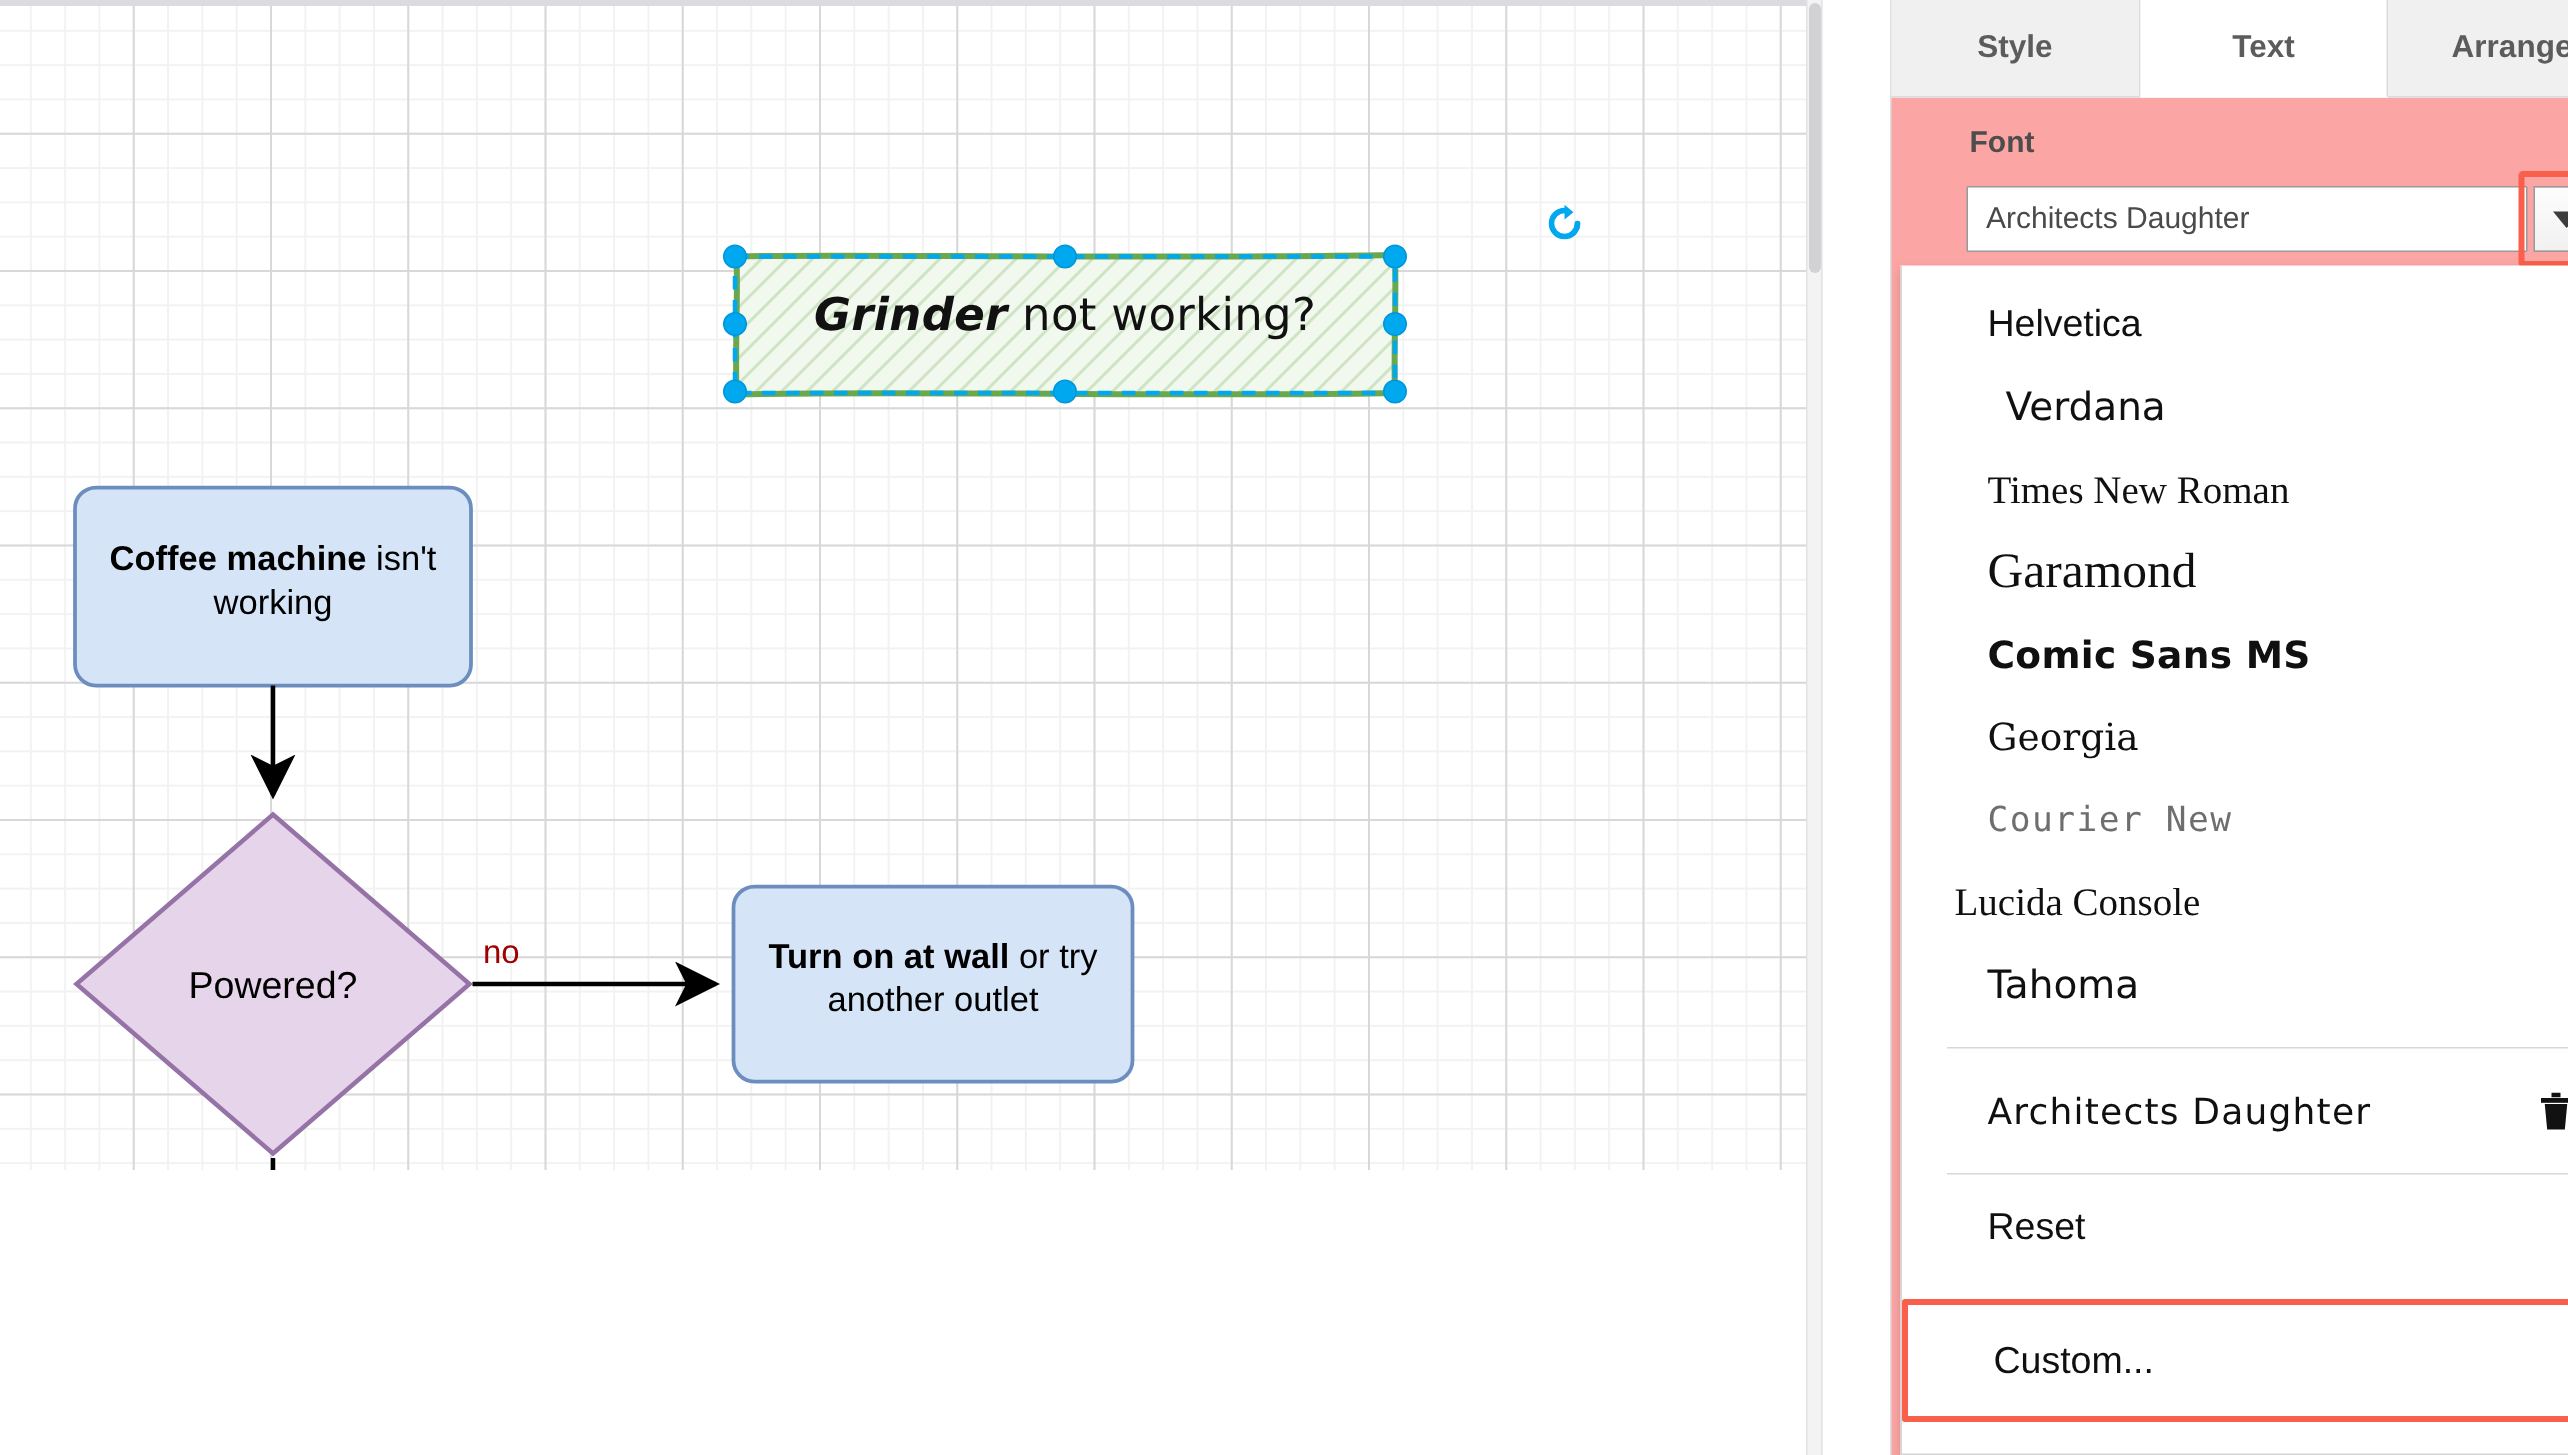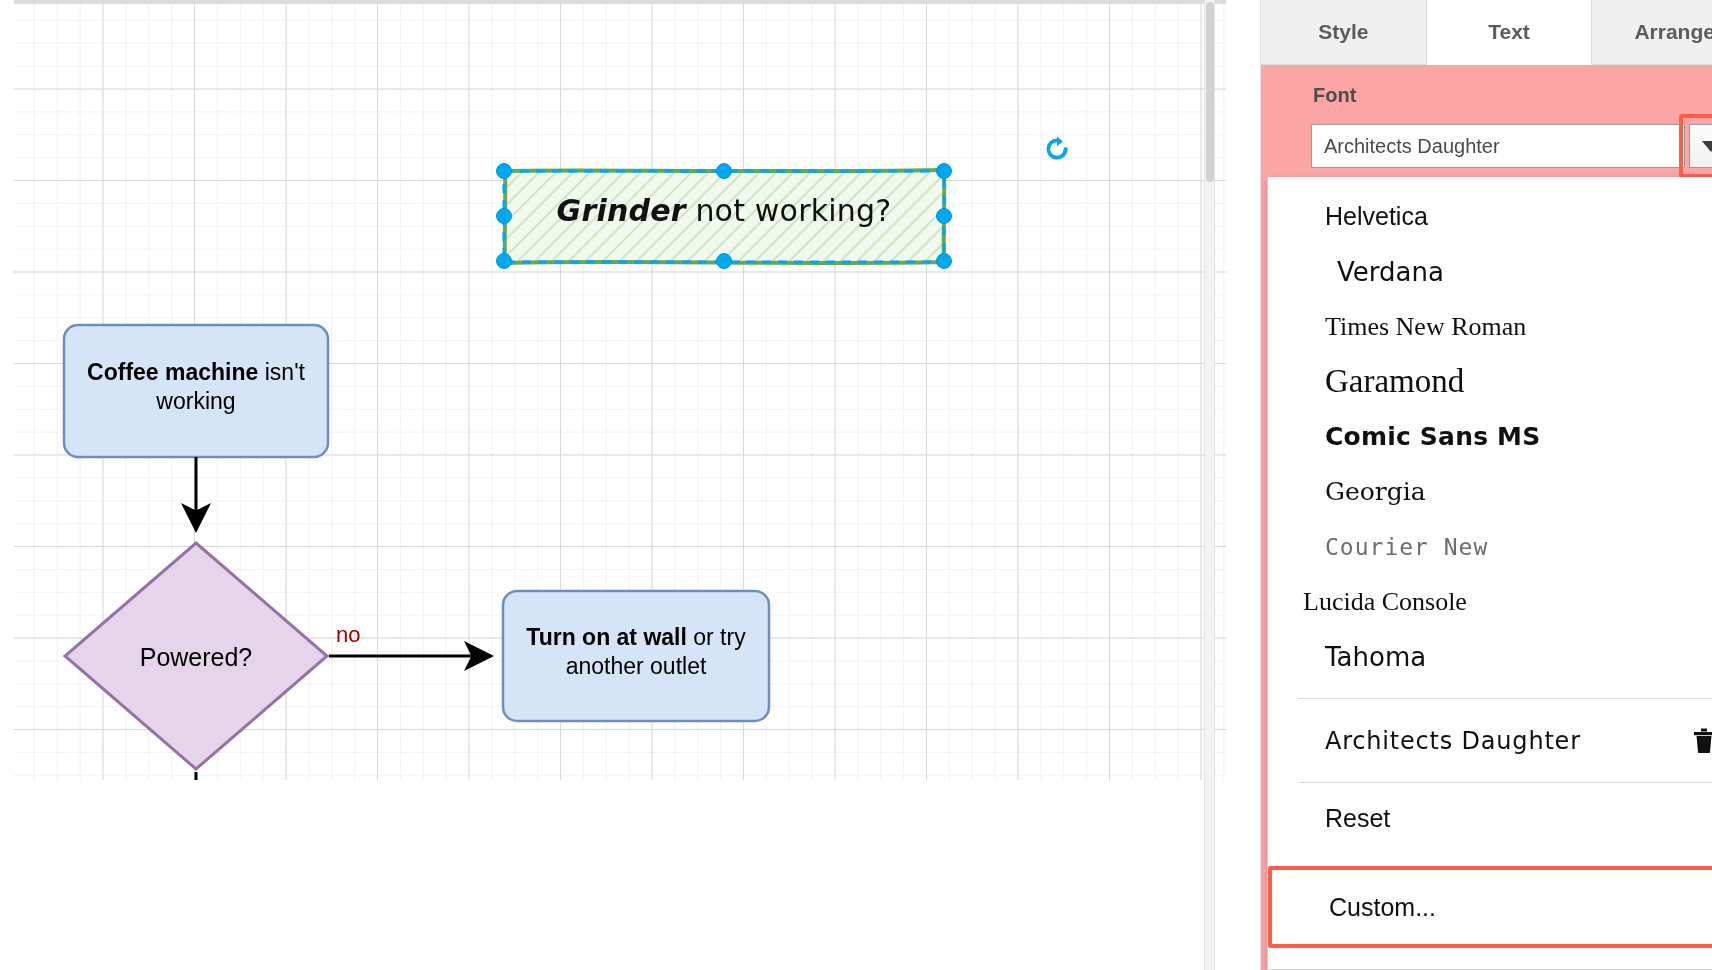--- a/index.html
+++ b/index.html
@@ -6,21 +6,21 @@
   html, body {
     width: 1712px; height: 970px;
     overflow: hidden;
     font-family: "Liberation Sans", sans-serif;
     background: #ffffff;
   }
   #app { position: relative; width: 1712px; height: 970px; }
 
   
   #canvas {
-    position: absolute; left: 14px; top: 0;
+    position: absolute; left: 0; top: 0;
     width: 1212px; height: 780px;
     background-color: #ffffff;
     background-image:
       linear-gradient(to right, #d8d8d8 1px, transparent 1px),
       linear-gradient(to bottom, #d8d8d8 1px, transparent 1px),
       linear-gradient(to right, #f2f2f2 1px, transparent 1px),
       linear-gradient(to bottom, #f2f2f2 1px, transparent 1px);
     background-size: 91.5px 91.5px, 91.5px 91.5px, 22.875px 22.875px, 22.875px 22.875px;
     background-position: -3px -3px, -3px -3px, -3px -3px, -3px -3px;
     overflow: hidden;

